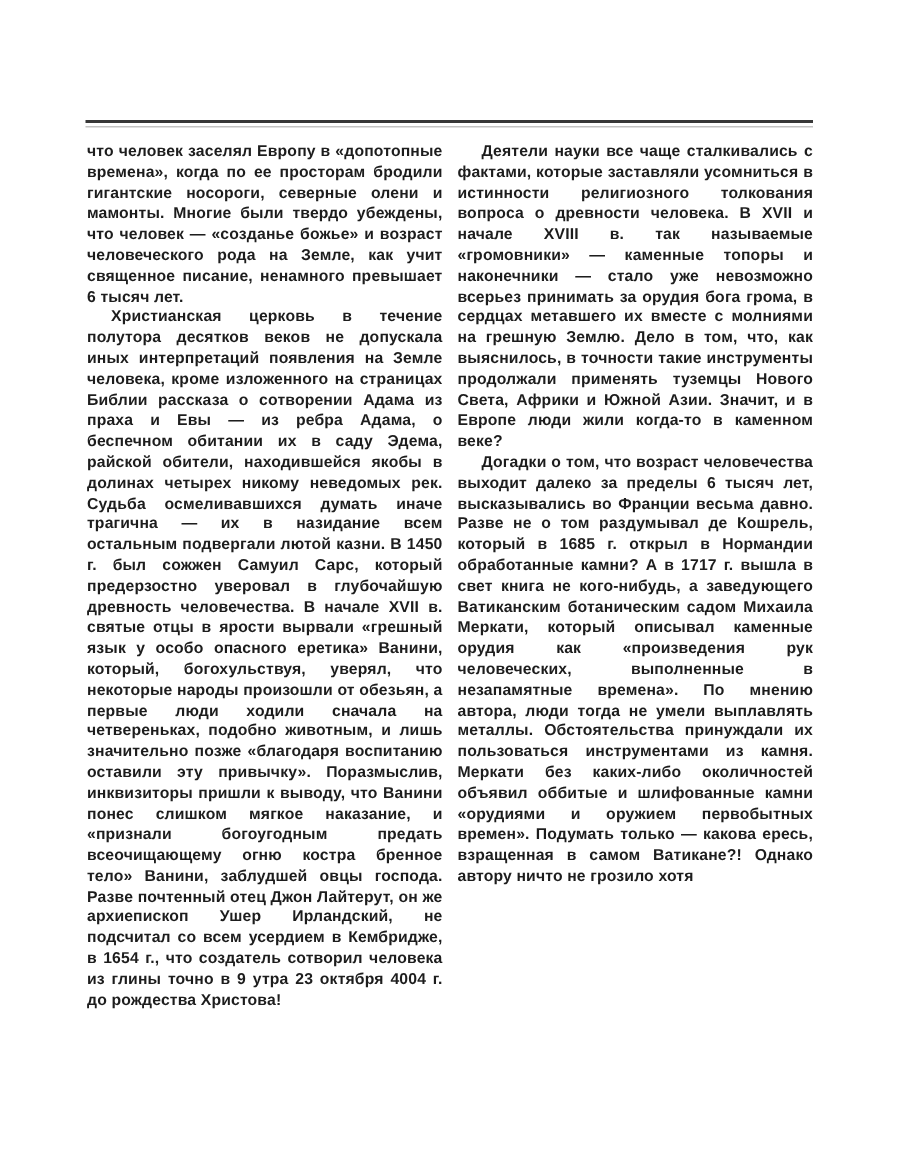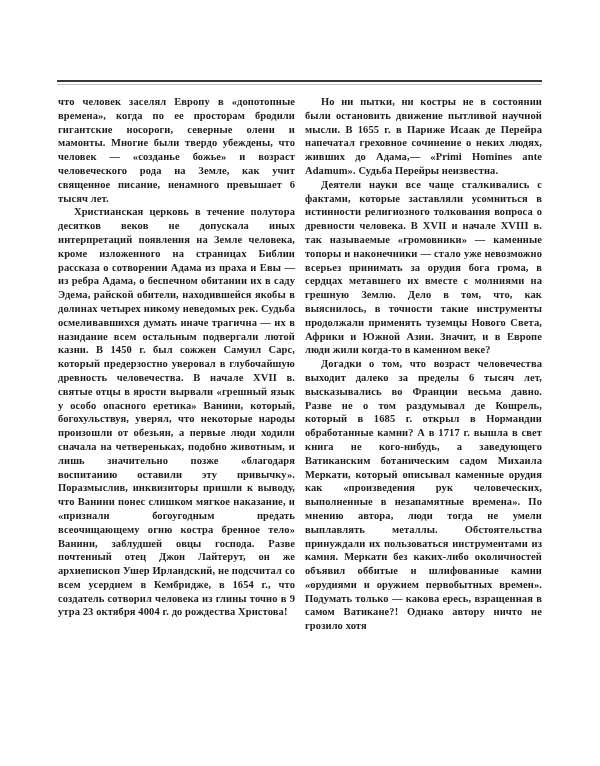--- a/index.html
+++ b/index.html
@@ -55,32 +55,30 @@
     font-weight: 700;
     line-height: 13.8px;
     letter-spacing: 0.1px;
     text-align: justify;
   }
   .col-left  { left: 58px; }
   .col-right { left: 305px; }
   .para {
     margin: 0;
     padding: 0;
-    font-family: Liberation Serif, serif;
   }
   .para.indent { text-indent: 16px; }
 </style>
 </head>
 <body>
 
 <div class="page">
   <div class="rule-main"></div>
   <div class="rule-shadow"></div>
   <div class="col col-left">
       <p class="para">что человек заселял Европу в «допотопные времена», когда по ее просторам бродили гигантские носороги, северные олени и мамонты. Многие были твердо убеждены, что человек — «созданье божье» и возраст человеческого рода на Земле, как учит священное писание, ненамного превышает 6 тысяч лет.</p>
       <p class="para indent">Христианская церковь в течение полутора десятков веков не допускала иных интерпретаций появления на Земле человека, кроме изложенного на страницах Библии рассказа о сотворении Адама из праха и Евы — из ребра Адама, о беспечном обитании их в саду Эдема, райской обители, находившейся якобы в долинах четырех никому неведомых рек. Судьба осмеливавшихся думать иначе трагична — их в назидание всем остальным подвергали лютой казни. В 1450 г. был сожжен Самуил Сарс, который предерзостно уверовал в глубочайшую древность человечества. В начале XVII в. святые отцы в ярости вырвали «грешный язык у особо опасного еретика» Ванини, который, богохульствуя, уверял, что некоторые народы произошли от обезьян, а первые люди ходили сначала на четвереньках, подобно животным, и лишь значительно позже «благодаря воспитанию оставили эту привычку». Поразмыслив, инквизиторы пришли к выводу, что Ванини понес слишком мягкое наказание, и «признали богоугодным предать всеочищающему огню костра бренное тело» Ванини, заблудшей овцы господа. Разве почтенный отец Джон Лайтерут, он же архиепископ Ушер Ирландский, не подсчитал со всем усердием в Кембридже, в 1654 г., что создатель сотворил человека из глины точно в 9 утра 23 октября 4004 г. до рождества Христова!</p>
     </div>
   <div class="col col-right">
-      <p class="para indent">Но ни пытки, ни костры не в состоянии были остановить движение пытливой научной мысли. В 1655 г. в Париже Исаак де Перейра напечатал греховное сочинение о неких людях, живших до Адама,— «Primi Homines ante Adamum». Судьба Перейры неизвестна.</p>
       <p class="para indent">Деятели науки все чаще сталкивались с фактами, которые заставляли усомниться в истинности религиозного толкования вопроса о древности человека. В XVII и начале XVIII в. так называемые «громовники» — каменные топоры и наконечники — стало уже невозможно всерьез принимать за орудия бога грома, в сердцах метавшего их вместе с молниями на грешную Землю. Дело в том, что, как выяснилось, в точности такие инструменты продолжали применять туземцы Нового Света, Африки и Южной Азии. Значит, и в Европе люди жили когда-то в каменном веке?</p>
       <p class="para indent">Догадки о том, что возраст человечества выходит далеко за пределы 6 тысяч лет, высказывались во Франции весьма давно. Разве не о том раздумывал де Кошрель, который в 1685 г. открыл в Нормандии обработанные камни? А в 1717 г. вышла в свет книга не кого-нибудь, а заведующего Ватиканским ботаническим садом Михаила Меркати, который описывал каменные орудия как «произведения рук человеческих, выполненные в незапамятные времена». По мнению автора, люди тогда не умели выплавлять металлы. Обстоятельства принуждали их пользоваться инструментами из камня. Меркати без каких-либо околичностей объявил оббитые и шлифованные камни «орудиями и оружием первобытных времен». Подумать только — какова ересь, взращенная в самом Ватикане?! Однако автору ничто не грозило хотя</p>
     </div>
 </div>
 
 </body></html>

